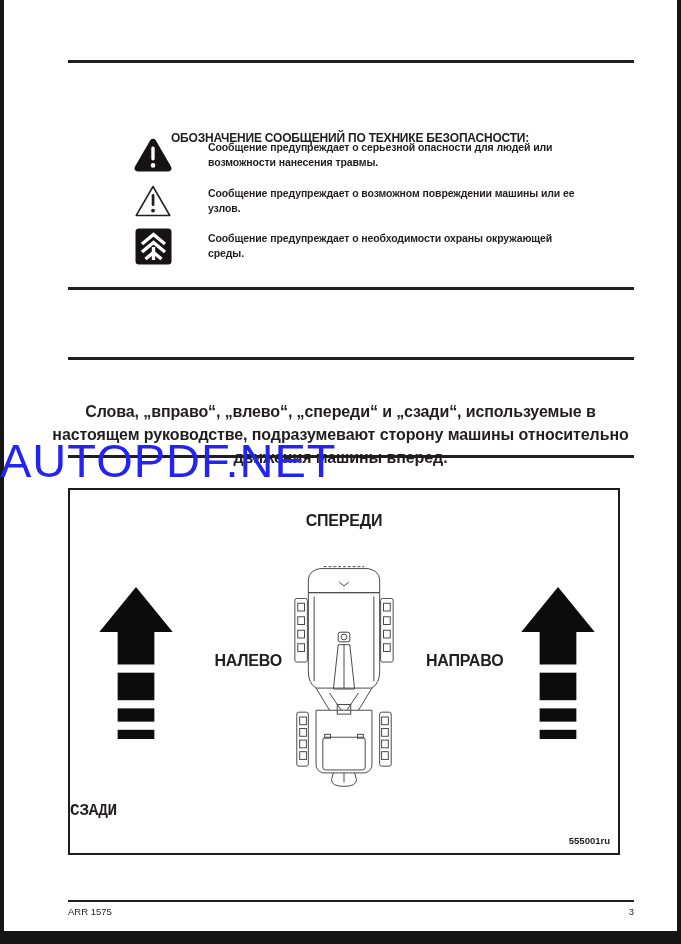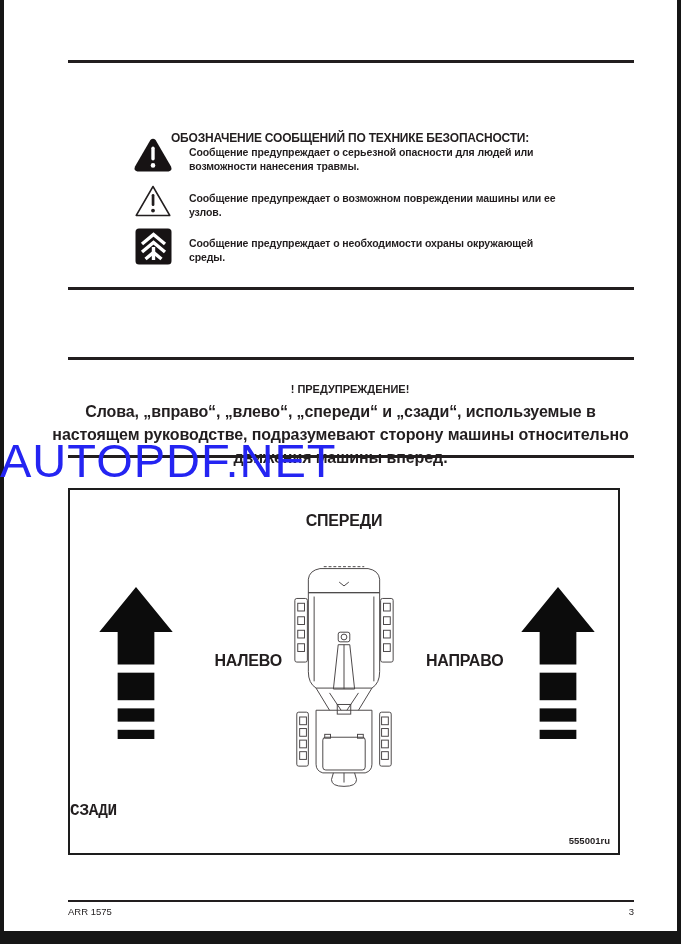--- a/index.html
+++ b/index.html
@@ -16,21 +16,21 @@
   .rule{position:absolute;left:68px;width:566px;height:3px;background:#221e1f;}
   .rule-1{top:60px;}
   .rule-2{top:287px;}
   .rule-3{top:357px;}
   .rule-4{top:455px;}
   .heading{
     position:absolute;top:94px;left:55px;width:590px;text-align:center;
     font-size:12px;font-weight:700;letter-spacing:-0.2px;margin-top:37px;
   }
   
-  .warn-row{position:absolute;left:133px;display:flex;align-items:flex-end;gap:16px;}
+  .warn-row{position:absolute;left:133px;display:flex;align-items:center;gap:35px;}
   .warn-row-1{top:136px;}
   .warn-row-2{top:182px;}
   .warn-row-3{top:227px;}
   .warn-icon{width:40px;height:38px;flex:0 0 40px;display:flex;align-items:center;justify-content:center;}
   .warn-text{width:378px;font-size:10.5px;font-weight:700;line-height:1.4;letter-spacing:-0.1px;}
   
   .notice-title{position:absolute;top:383px;left:55px;width:590px;text-align:center;font-size:11px;font-weight:700;}
   .notice-body{position:absolute;top:400px;left:45px;width:591px;text-align:center;font-size:16px;font-weight:700;line-height:1.45;letter-spacing:-0.1px;}
   
   .watermark{
@@ -99,21 +99,20 @@
           <path d="M10.5,31 L18.5,24.5 L26.5,31"></path>
         </g>
       </svg>
     </span>
     <div class="warn-text">Сообщение предупреждает о необходимости охраны окружающей среды.</div>
   </div>
 
   <div class="rule rule-2"></div>
   <div class="rule rule-3"></div>
 
-  <div class="notice-title">! ПРЕДУПРЕЖДЕНИЕ!</div>
   <div class="notice-body">Слова, „вправо“, „влево“, „спереди“ и „сзади“, используемые в настоящем руководстве, подразумевают сторону машины относительно движения машины вперед.</div>
 
   <div class="rule rule-4"></div>
 
   <div class="watermark">AUTOPDF.NET</div>
 
   <div class="diagram-box">
 
     <div class="diag-label lbl-front">СПЕРЕДИ</div>
     <div class="diag-label lbl-left">НАЛЕВО</div>

